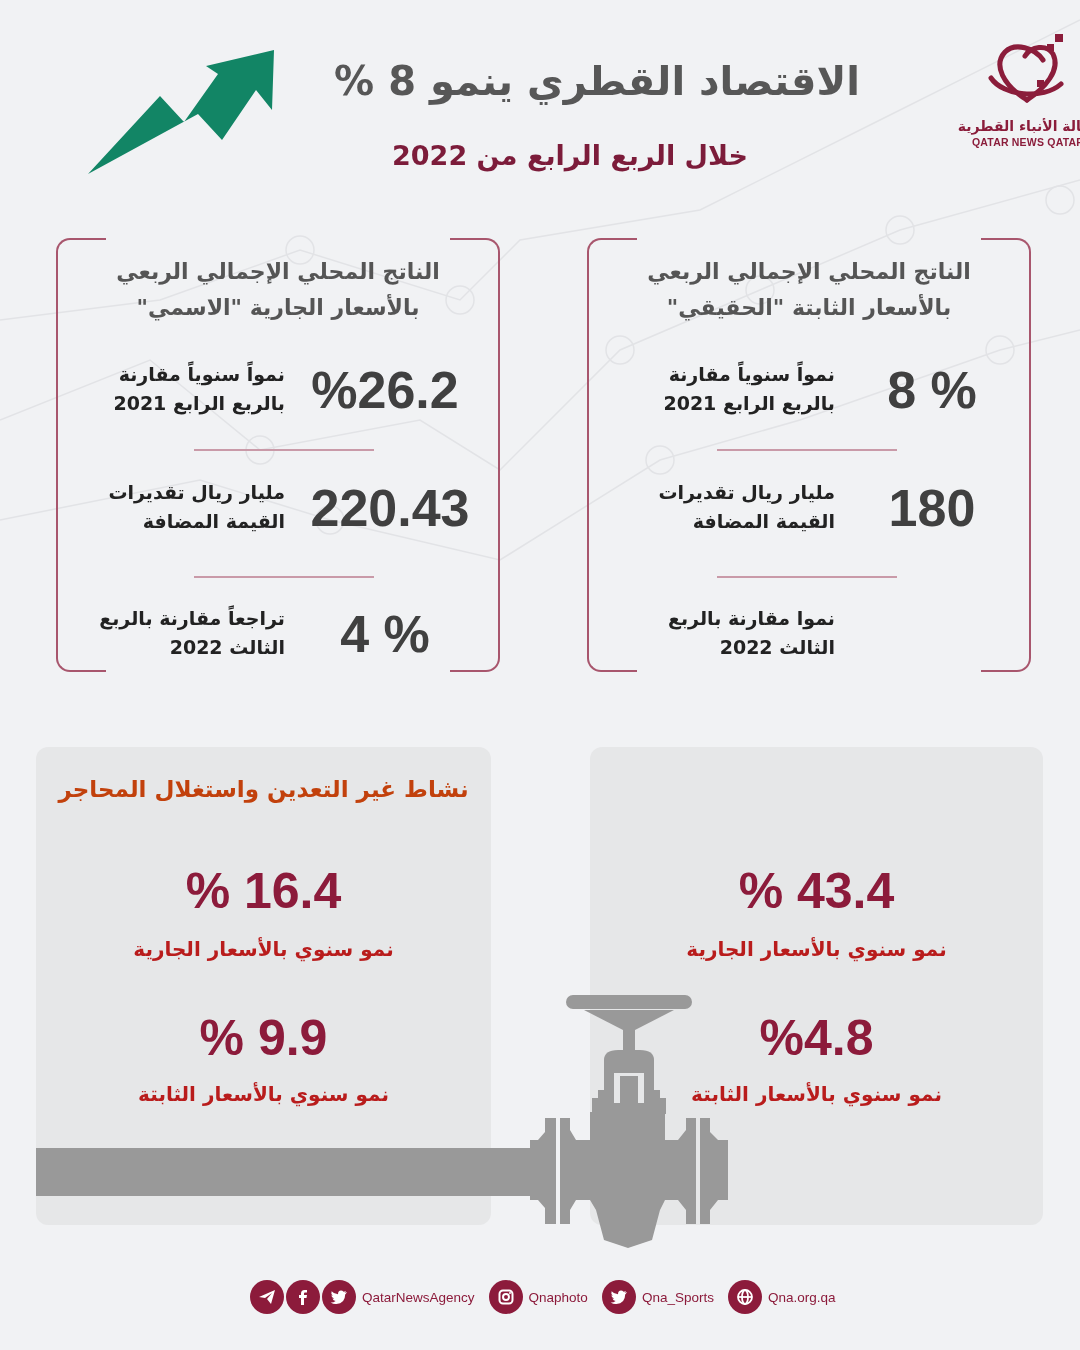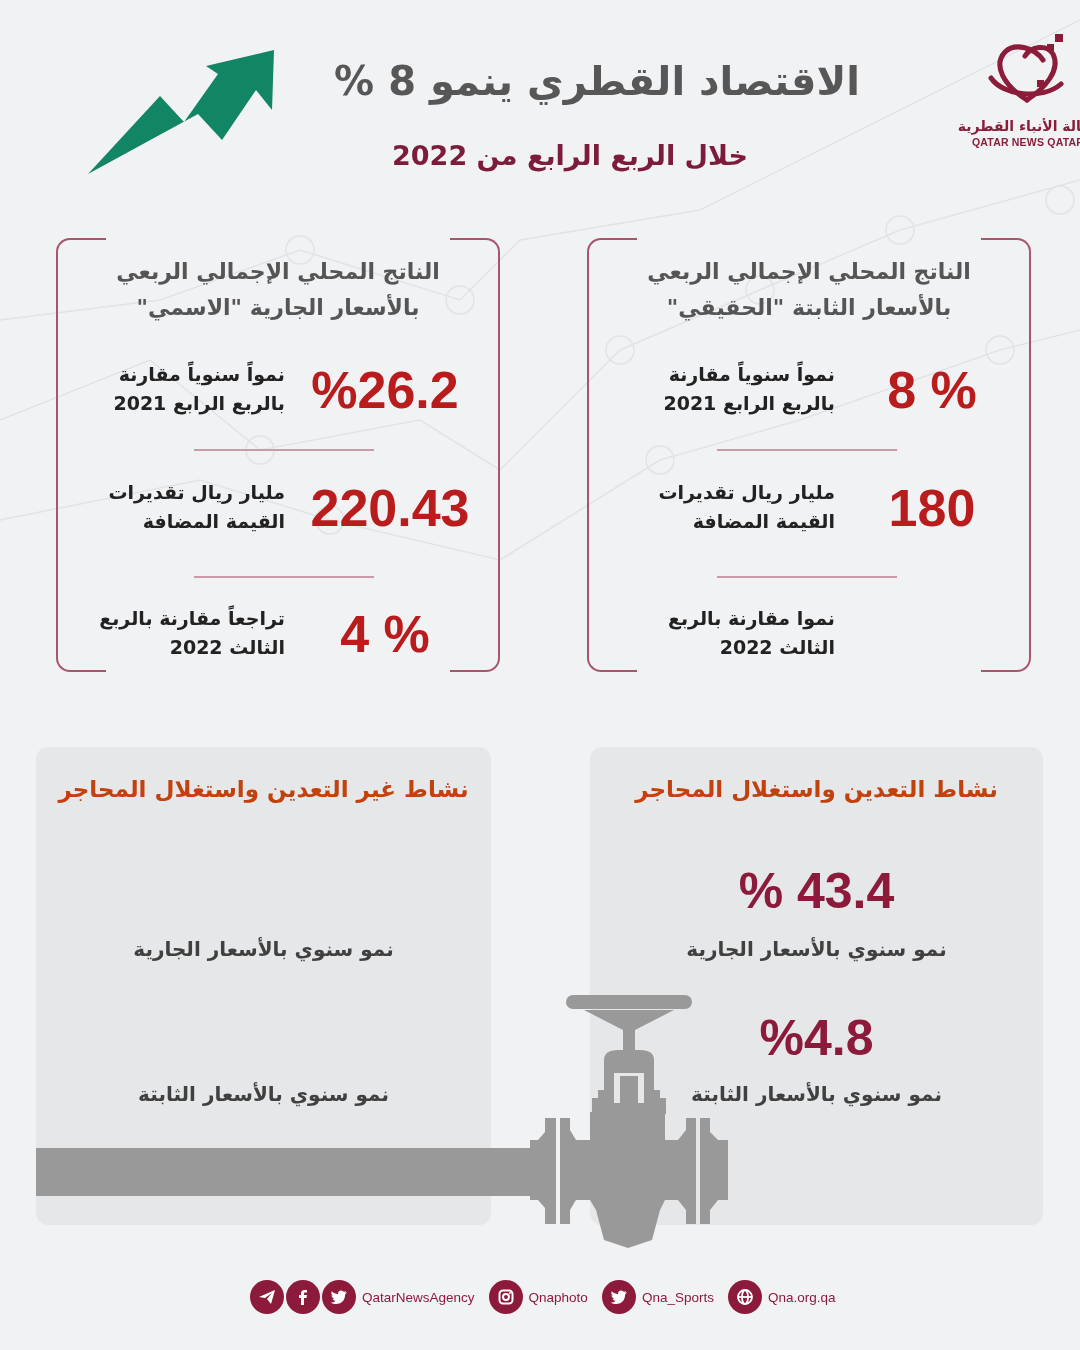--- a/index.html
+++ b/index.html
@@ -44,21 +44,21 @@
   .frame-title {
     position: absolute; left: 20px; right: 20px; top: 16px;
     text-align: center; direction: rtl;
     font-size: 22px; font-weight: bold; color: #555;
     line-height: 36px;
   }
   .row { position: absolute; left: 0; right: 0; height: 80px; }
   .big {
     position: absolute; top: 0; height: 80px; line-height: 80px;
     font-family: "Liberation Sans", sans-serif;
-    font-size: 52px; font-weight: bold; color: #b91c1c;
+    font-size: 52px; font-weight: bold; color: #404040;
     white-space: nowrap; text-align: center;
   }
   .desc {
     position: absolute; top: 10px; direction: rtl; text-align: right;
     font-size: 19px; font-weight: bold; color: #222;
     line-height: 29px; white-space: nowrap;
   }
   .divider { position: absolute; height: 2px; background: #c99aa8; width: 180px; }
 
   
@@ -72,21 +72,21 @@
     font-size: 23px; font-weight: bold; color: #c2410c; line-height: 36px;
   }
   .card-big {
     position: absolute; left: 0; right: 0; text-align: center;
     font-family: "Liberation Sans", sans-serif;
     font-size: 50px; font-weight: bold; color: #8c1b3b;
     white-space: nowrap;
   }
   .card-label {
     position: absolute; left: 0; right: 0; text-align: center; direction: rtl;
-    font-size: 20px; font-weight: bold; color: #404040; white-space: nowrap;
+    font-size: 20px; font-weight: bold; color: #b91c1c; white-space: nowrap;
   }
 
   .pipe { position: absolute; left: 0; top: 0; width: 1080px; height: 1350px; z-index: 2; pointer-events: none; }
 
   
   .footer {
     position: absolute; left: 250px; top: 1279px; height: 36px;
     display: flex; align-items: center; gap: 0;
   }
   .soc-icon {
@@ -206,33 +206,34 @@
     <div class="big" style="left:254px; width:150px;">4 %</div>
     <div class="desc" style="right:215px;">
       <div>تراجعاً مقارنة بالربع</div>
       <div>الثالث 2022</div>
     </div>
   </div>
 </div>
 
 <div class="card" style="left:590px; width:453px;">
   <div class="card-title">
-    <div>نشاط التعدين واستغلال المحاجر</div>
   </div>
   <div class="card-big" style="top:115px;">% 43.4</div>
   <div class="card-label" style="top:190px;">نمو سنوي بالأسعار الجارية</div>
   <div class="card-big" style="top:262px; left:0; right:0;">%4.8</div>
   <div class="card-label" style="top:335px;">نمو سنوي بالأسعار الثابتة</div>
 </div>
 
 <div class="card" style="left:36px; width:455px;">
   <div class="card-title">
     <div>نشاط غير التعدين واستغلال المحاجر</div>
   </div>
+  <div class="card-big" style="top:115px;">% 16.4</div>
   <div class="card-label" style="top:190px;">نمو سنوي بالأسعار الجارية</div>
+  <div class="card-big" style="top:262px;">% 9.9</div>
   <div class="card-label" style="top:335px;">نمو سنوي بالأسعار الثابتة</div>
 </div>
 
 <svg class="pipe" viewBox="0 0 1080 1350">
   <g fill="#999999">
 
     <rect x="36" y="1148" width="500" height="48"></rect>
 
     <polygon points="530,1140 538,1140 545,1132 545,1118 556,1118 556,1224 545,1224 545,1208 538,1200 530,1200"></polygon>
 

